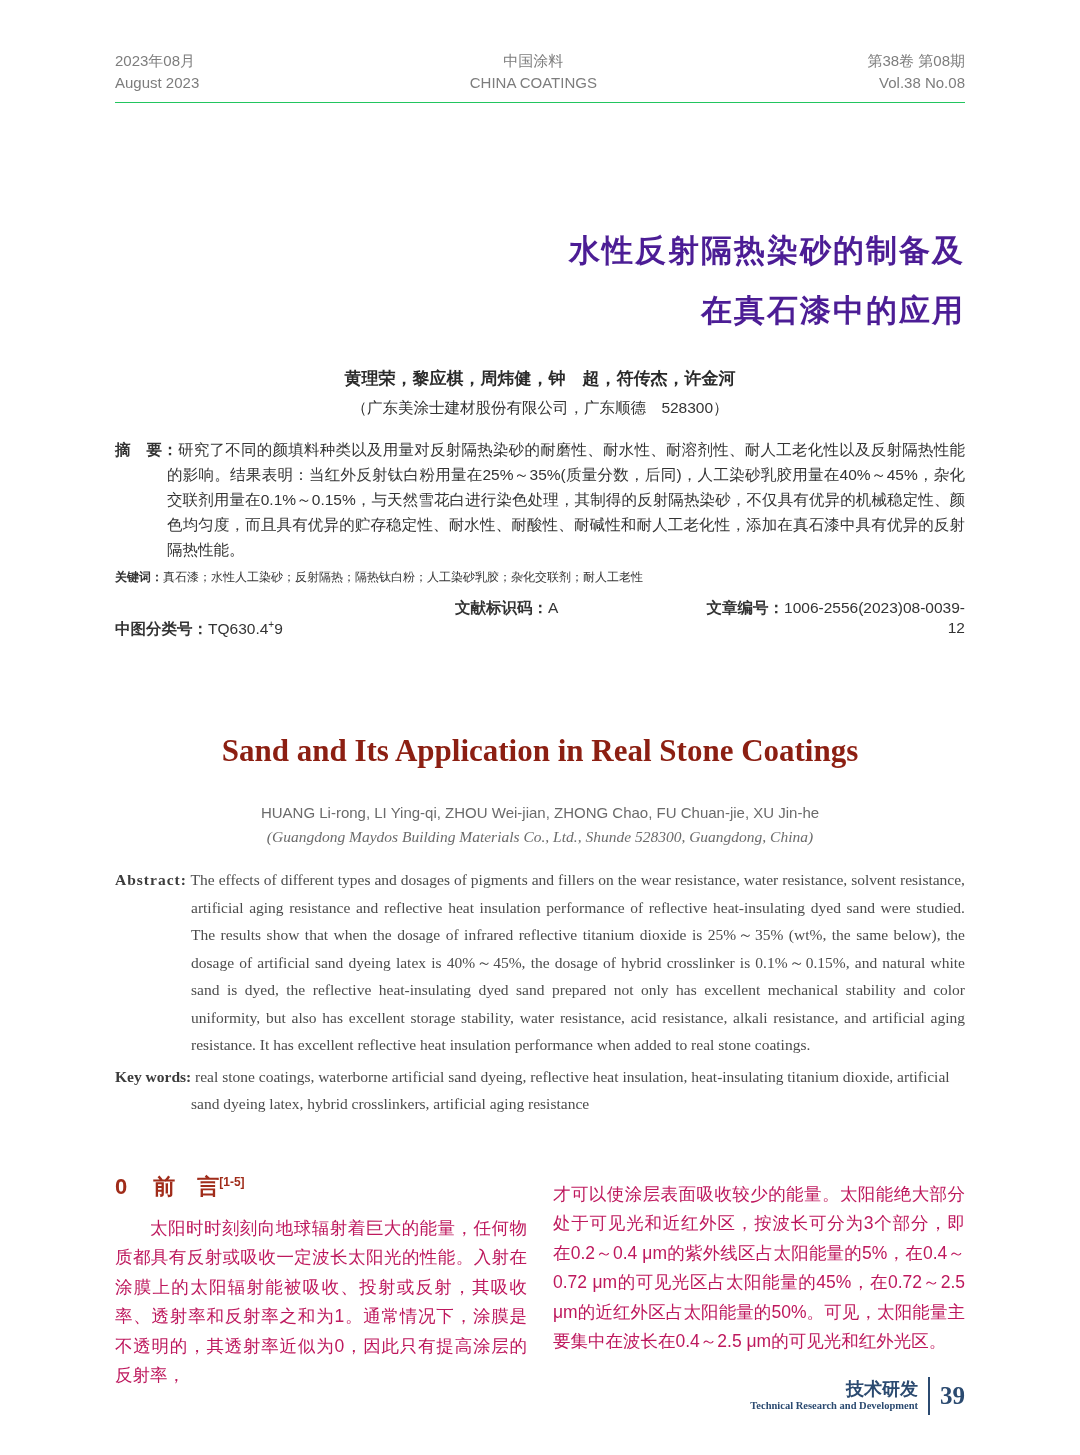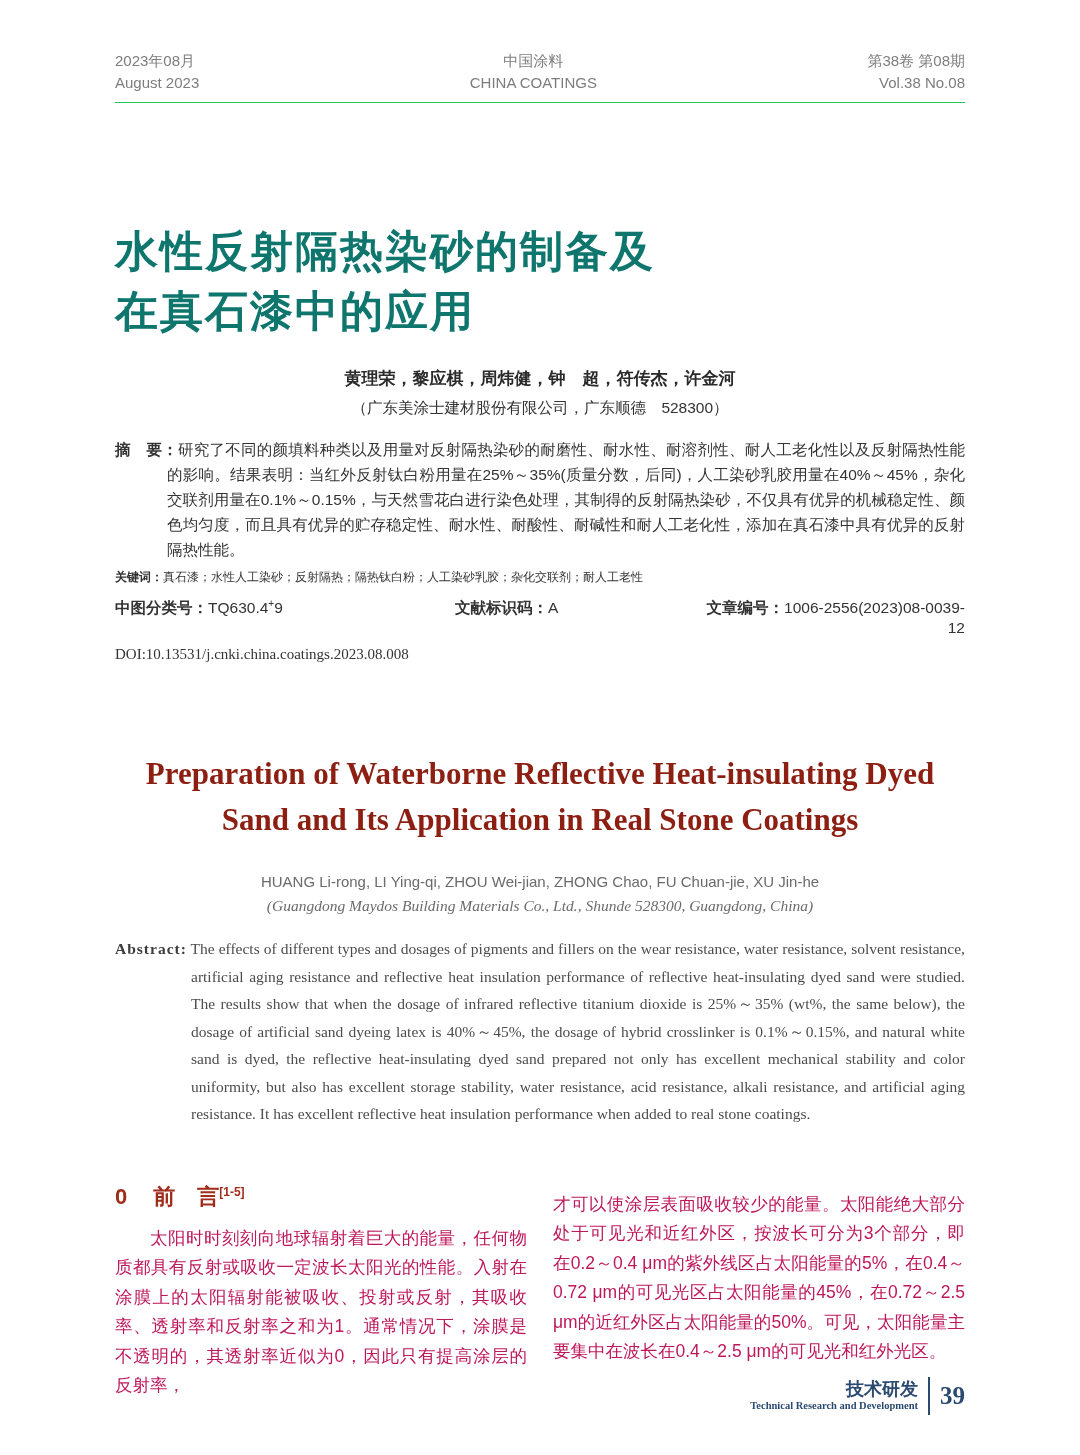--- a/index.html
+++ b/index.html
@@ -13,36 +13,36 @@
   .journal-header{
     padding-top:50px;display:flex;justify-content:space-between;
     color:#7d7d7d;font-size:15px;line-height:22px;
     border-bottom:1px solid #22c55e;padding-bottom:8px;
   }
   .jh-col{display:flex;flex-direction:column;}
   .jh-center{text-align:center;}
   .jh-right{text-align:right;}
   
   .title-zh{
-    margin-top:118px;text-align:left;font-weight:bold;
-    font-size:43px;line-height:60px;color:#0f766e;letter-spacing:2px;
+    margin-top:118px;text-align:right;font-weight:bold;
+    font-size:31px;line-height:60px;color:#4c1d95;letter-spacing:2px;
   }
   .authors-zh{margin-top:26px;text-align:center;font-weight:bold;font-size:17px;color:#2a2a2a;}
   .affiliation-zh{margin-top:8px;text-align:center;font-size:15.5px;color:#333;}
   
   .abs-zh{
     margin-top:18px;font-size:15.5px;line-height:25px;color:#333;
     text-align:justify;padding-left:52px;text-indent:-52px;
   }
   .abs-zh .lbl{font-weight:bold;}
   .kw-zh{margin-top:3px;font-size:12px;line-height:25px;color:#333;}
   .kw-zh .lbl{font-weight:bold;}
   .meta-row{margin-top:8px;display:flex;font-size:15.5px;color:#333;}
   .meta-row .lbl{font-weight:bold;}
-  .meta-clc{width:340px;}
+  .meta-clc{width:340px;margin-top:21px;}
   .meta-doc{width:250px;}
   .meta-art{flex:1;text-align:right;}
   sup{font-size:10px;vertical-align:super;line-height:0;}
   .doi{margin-top:9px;font-family:"Liberation Serif",serif;font-size:15px;color:#333;}
   
   .title-en{
     margin-top:88px;text-align:center;font-family:"Liberation Serif",serif;
     font-weight:bold;font-size:31px;line-height:46px;color:#8c1f12;
   }
   .authors-en{margin-top:30px;text-align:center;font-size:15px;color:#6b6b6b;}
@@ -127,35 +127,37 @@
       <span class="lbl">中图分类号：</span><span>TQ630.4</span><sup>+</sup><span>9</span>
     </span>
     <span class="meta-doc">
       <span class="lbl">文献标识码：</span><span>A</span>
     </span>
     <span class="meta-art">
       <span class="lbl">文章编号：</span><span>1006-2556(2023)08-0039-12</span>
     </span>
   </div>
 
-  <div class="doi">DOI:10.13531/j.cnki.china.coatings.2023.08.008</div>
 
   <div class="title-en">
-    <div>Preparation of Waterborne Reflective Heat-insulating Dyed</div>
     <div>Sand and Its Application in Real Stone Coatings</div>
   </div>
 
   <div class="authors-en">HUANG Li-rong, LI Ying-qi, ZHOU Wei-jian, ZHONG Chao, FU Chuan-jie, XU Jin-he</div>
   <div class="affiliation-en">(Guangdong Maydos Building Materials Co., Ltd., Shunde 528300, Guangdong, China)</div>
 
   <div class="abs-en">
     <span class="lbl">Abstract:</span>
     <span>The effects of different types and dosages of pigments and fillers on the wear resistance, water resistance, solvent resistance, artificial aging resistance and reflective heat insulation performance of reflective heat-insulating dyed sand were studied. The results show that when the dosage of infrared reflective titanium dioxide is 25%～35% (wt%, the same below), the dosage of artificial sand dyeing latex is 40%～45%, the dosage of hybrid crosslinker is 0.1%～0.15%, and natural white sand is dyed, the reflective heat-insulating dyed sand prepared not only has excellent mechanical stability and color uniformity, but also has excellent storage stability, water resistance, acid resistance, alkali resistance, and artificial aging resistance. It has excellent reflective heat insulation performance when added to real stone coatings.</span>
   </div>
 
+  <div class="kw-en">
+    <span class="lbl">Key words:</span>
+    <span>real stone coatings, waterborne artificial sand dyeing, reflective heat insulation, heat-insulating titanium dioxide, artificial sand dyeing latex, hybrid crosslinkers, artificial aging resistance</span>
+  </div>
 
   <div class="columns">
     <div class="col col-left">
       <div class="section-head">
         <span class="num">0</span><span>前　言</span><sup>[1-5]</sup>
       </div>
       <p class="body-par indent">太阳时时刻刻向地球辐射着巨大的能量，任何物质都具有反射或吸收一定波长太阳光的性能。入射在涂膜上的太阳辐射能被吸收、投射或反射，其吸收率、透射率和反射率之和为1。通常情况下，涂膜是不透明的，其透射率近似为0，因此只有提高涂层的反射率，</p>
     </div>
     <div class="col col-right">
       <p class="body-par">才可以使涂层表面吸收较少的能量。太阳能绝大部分处于可见光和近红外区，按波长可分为3个部分，即在0.2～0.4 μm的紫外线区占太阳能量的5%，在0.4～0.72 μm的可见光区占太阳能量的45%，在0.72～2.5 μm的近红外区占太阳能量的50%。可见，太阳能量主要集中在波长在0.4～2.5 μm的可见光和红外光区。</p>

